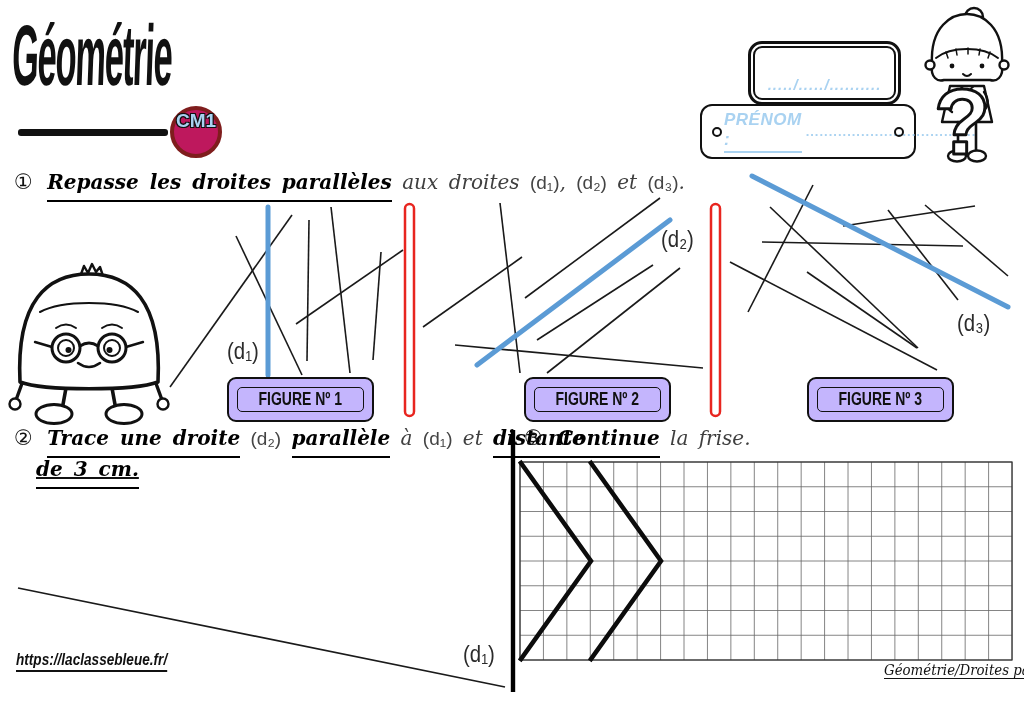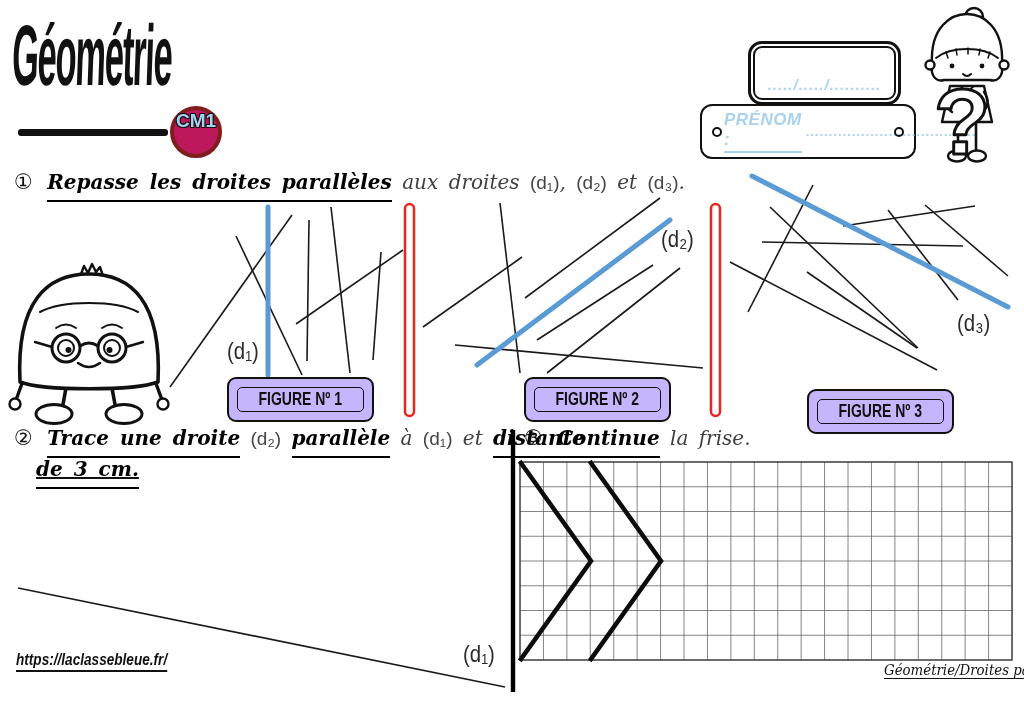--- a/index.html
+++ b/index.html
@@ -42,21 +42,21 @@
 
   
   .dlabel{font-family:"Liberation Sans","DejaVu Sans",sans-serif;font-size:24px;color:#2b2b2b;
           transform:scaleX(.85);transform-origin:left top;z-index:2;}
   .dl1{left:227px;top:337px;} .dl2{left:661px;top:225px;} .dl3{left:957px;top:309px;}
   .dl-ex2{left:463px;top:640px;}
   .badge{z-index:3;background:#c4b5fd;border:2.6px solid #111;border-radius:9px;padding:8px;}
   .badge-inner{border:1.6px solid #111;border-radius:5px;padding:1px 10px;text-align:center;}
   .badge-inner span{display:inline-block;font-weight:bold;font-size:17.5px;letter-spacing:0px;
         transform:scaleX(.8);transform-origin:center;white-space:nowrap;}
-  .bdg1{left:227px;top:377px;} .bdg2{left:496px;top:377px;margin-left:28px;} .bdg3{left:807px;top:389px;}
+  .bdg1{left:227px;top:377px;} .bdg2{left:496px;top:377px;margin-left:28px;} .bdg3{left:807px;top:377px;}
 
   
   .url{left:16px;top:650px;font-size:17px;font-weight:bold;font-style:italic;
        border-bottom:2px solid #111;transform:scaleX(.8);transform-origin:left top;white-space:nowrap;}
   .credit{left:884px;top:662px;font-size:14.5px;font-style:italic;font-family:"DejaVu Serif",serif;
           border-bottom:1.5px solid #111;white-space:nowrap;transform:scaleX(.92);transform-origin:left top;}
 
   svg.linework{position:absolute;left:0;top:0;z-index:1;}
   svg.deco{position:absolute;z-index:2;}
 </style>

